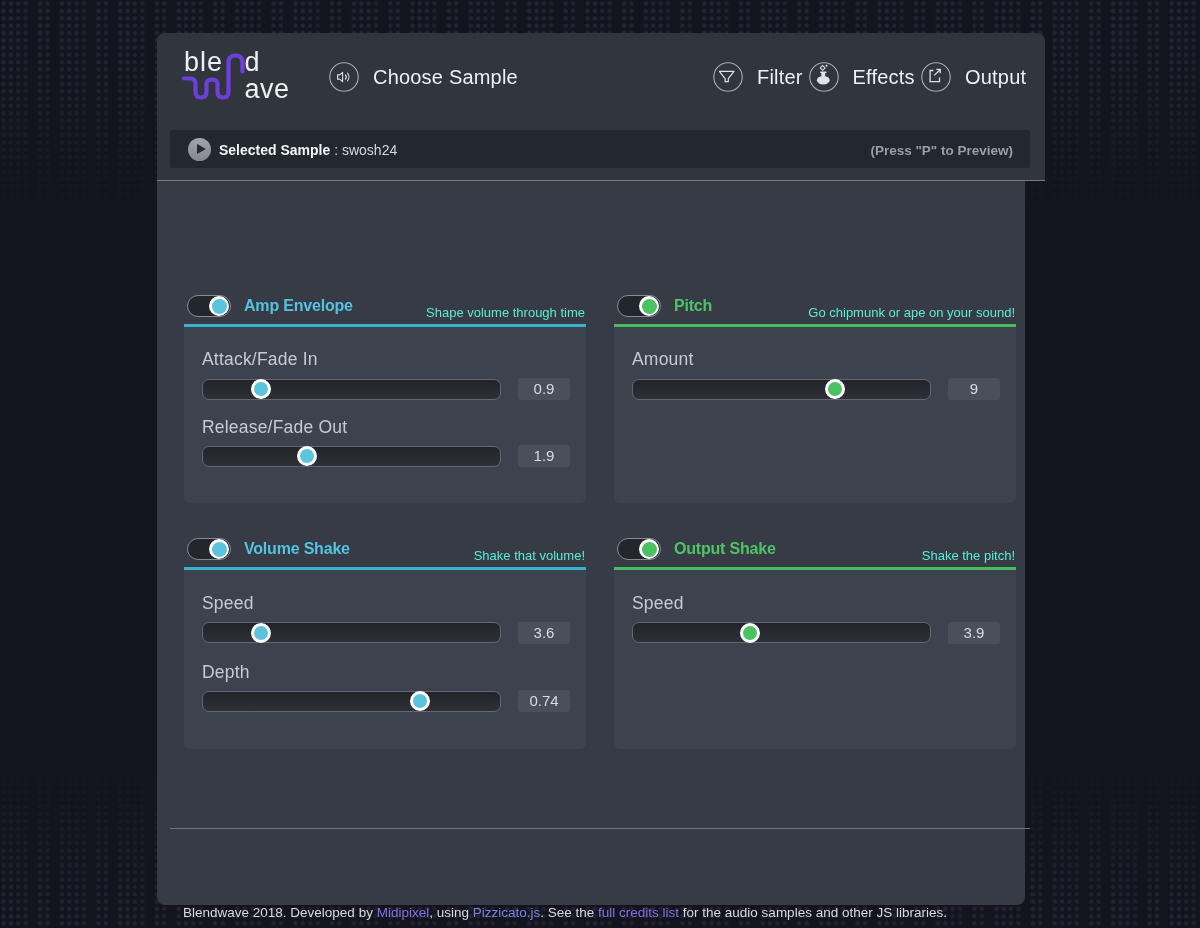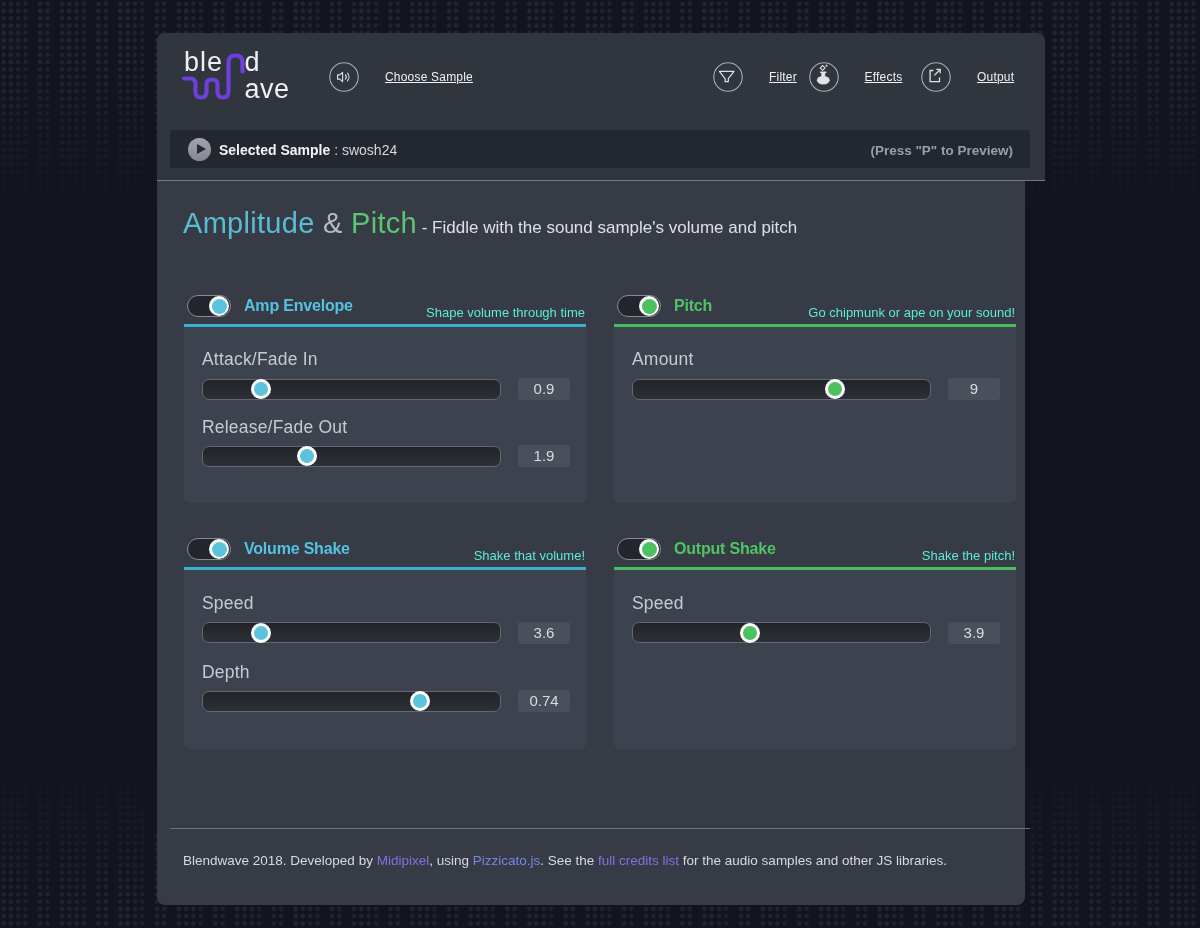--- a/index.html
+++ b/index.html
@@ -8,21 +8,21 @@
   #bg { position:absolute; left:0; top:0; }
   #card { position:absolute; left:157px; top:33px; width:868px; height:872px;
           background:#363b45; border-radius:8px; }
   #header { position:absolute; left:0; top:0; width:888px; height:148px;
             background:#30353e; border-radius:8px 8px 0 0; border-bottom:1px solid #757a83; }
   
   #logo { position:absolute; left:24px; top:10px; }
   
   .nav { position:absolute; top:29px; height:30px; display:flex; align-items:center; }
   .nav svg { display:block; }
-  .nav span { margin-left:26px; font-size:12px; color:#eef0f2; letter-spacing:0.2px;text-decoration:underline; }
+  .nav span { margin-left:14px; font-size:20px; color:#eef0f2; letter-spacing:0.2px; }
   .nav.active span { color:#4db3d2; }
   
   #bar { position:absolute; left:13px; top:97px; width:860px; height:38px;
          background:#23272f; border-radius:3px; }
   #playbtn { position:absolute; left:18px; top:7.5px; width:23px; height:23px; border-radius:50%;
              background:linear-gradient(180deg,#a2a5ad,#84878f); }
   #playbtn:after { content:""; position:absolute; left:9px; top:6px;
              border-left:9px solid #262a32; border-top:5.5px solid transparent; border-bottom:5.5px solid transparent; }
   #bartext { position:absolute; left:49px; top:12px; font-size:14px; color:#d5d8dc; }
   #bartext b { color:#f3f4f6; font-weight:bold; }
@@ -57,21 +57,21 @@
   .p2 .pbody { height:179px; }
   .slabel { position:absolute; left:18px; font-size:17.5px; color:#c6cad1; letter-spacing:0.2px; }
   .track { position:absolute; left:18px; width:299px; height:21px; border-radius:7px;
            background:linear-gradient(180deg,#222429,#2d3038); border:1px solid #63676f; }
   .thumb { position:absolute; width:20px; height:20px; border-radius:50%; border:3px solid #fff; }
   .thumb.b { background:#5cc3dd; } .thumb.g { background:#4cc160; }
   .vbox { position:absolute; left:334px; width:52px; height:22px; background:#4a505b; border-radius:3px;
           font-size:15px; color:#d8dbdf; text-align:center; line-height:22px; }
   
   #fline { position:absolute; left:13px; top:795px; width:860px; height:1px; background:#6d727b; }
-  #footer { position:absolute; left:26px; top:820px; font-size:13.5px; color:#d7dade; }
+  #footer { position:absolute; left:26px; top:872px; font-size:13.5px; color:#d7dade; }
   #footer .lk1 { color:#8671e3; }
   #footer .lk2 { color:#7886e6; }
 </style>
 </head>
 <body>
 <svg id="bg" width="1200" height="928" viewBox="0 0 1200 928">
   <defs>
     <pattern id="dots" width="58.4" height="7.3" patternUnits="userSpaceOnUse">
       <circle cx="3.6" cy="3.6" r="2.3" fill="#242434"></circle>
       <circle cx="10.9" cy="3.6" r="2.3" fill="#242434"></circle>
@@ -142,21 +142,20 @@
       <span>Output</span>
     </div>
 
     <div id="bar">
       <div id="playbtn"></div>
       <div id="bartext"><b>Selected Sample</b> : swosh24</div>
       <div id="pressp">(Press "P" to Preview)</div>
     </div>
   </div>
 
-  <div id="heading"><span class="big blue">Amplitude</span><span class="big amp"> &amp; </span><span class="big green">Pitch</span><span class="sub"> - Fiddle with the sound sample's volume and pitch</span></div>
 
   <div class="panel p1 pl blue-t">
     <div class="ptoggle blue-t">
         <div class="knob"></div>
       </div>
     <div class="ptitle">Amp Envelope</div>
     <div class="phint">Shape volume through time</div>
     <div class="pline"></div>
     <div class="pbody"></div>
     <div class="slabel" style="top:56px;">Attack/Fade In</div>

